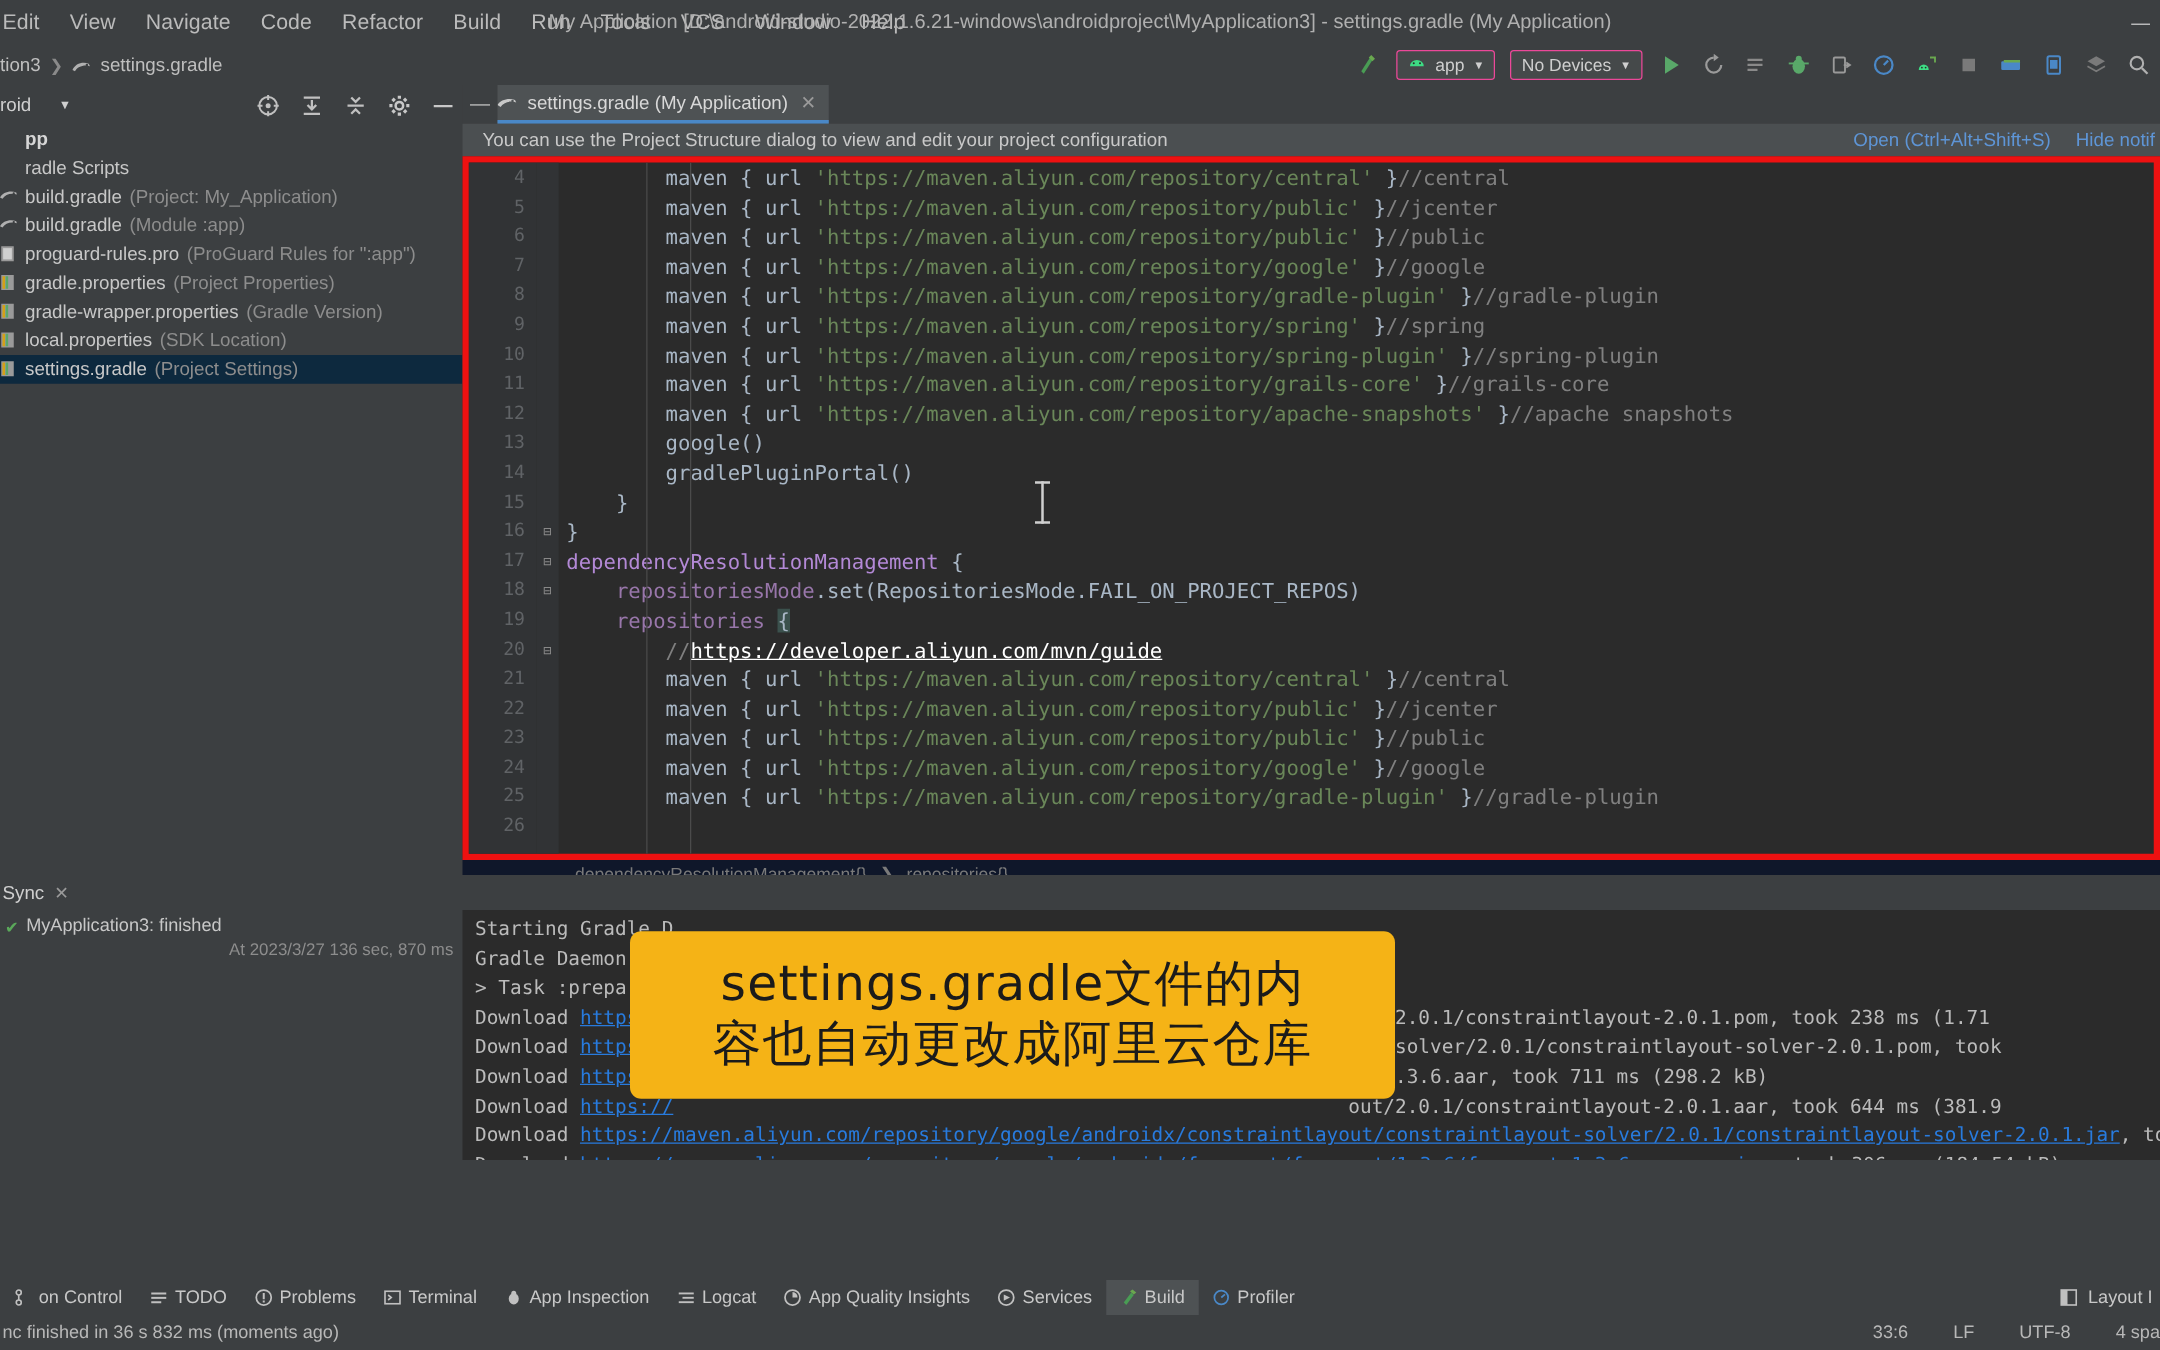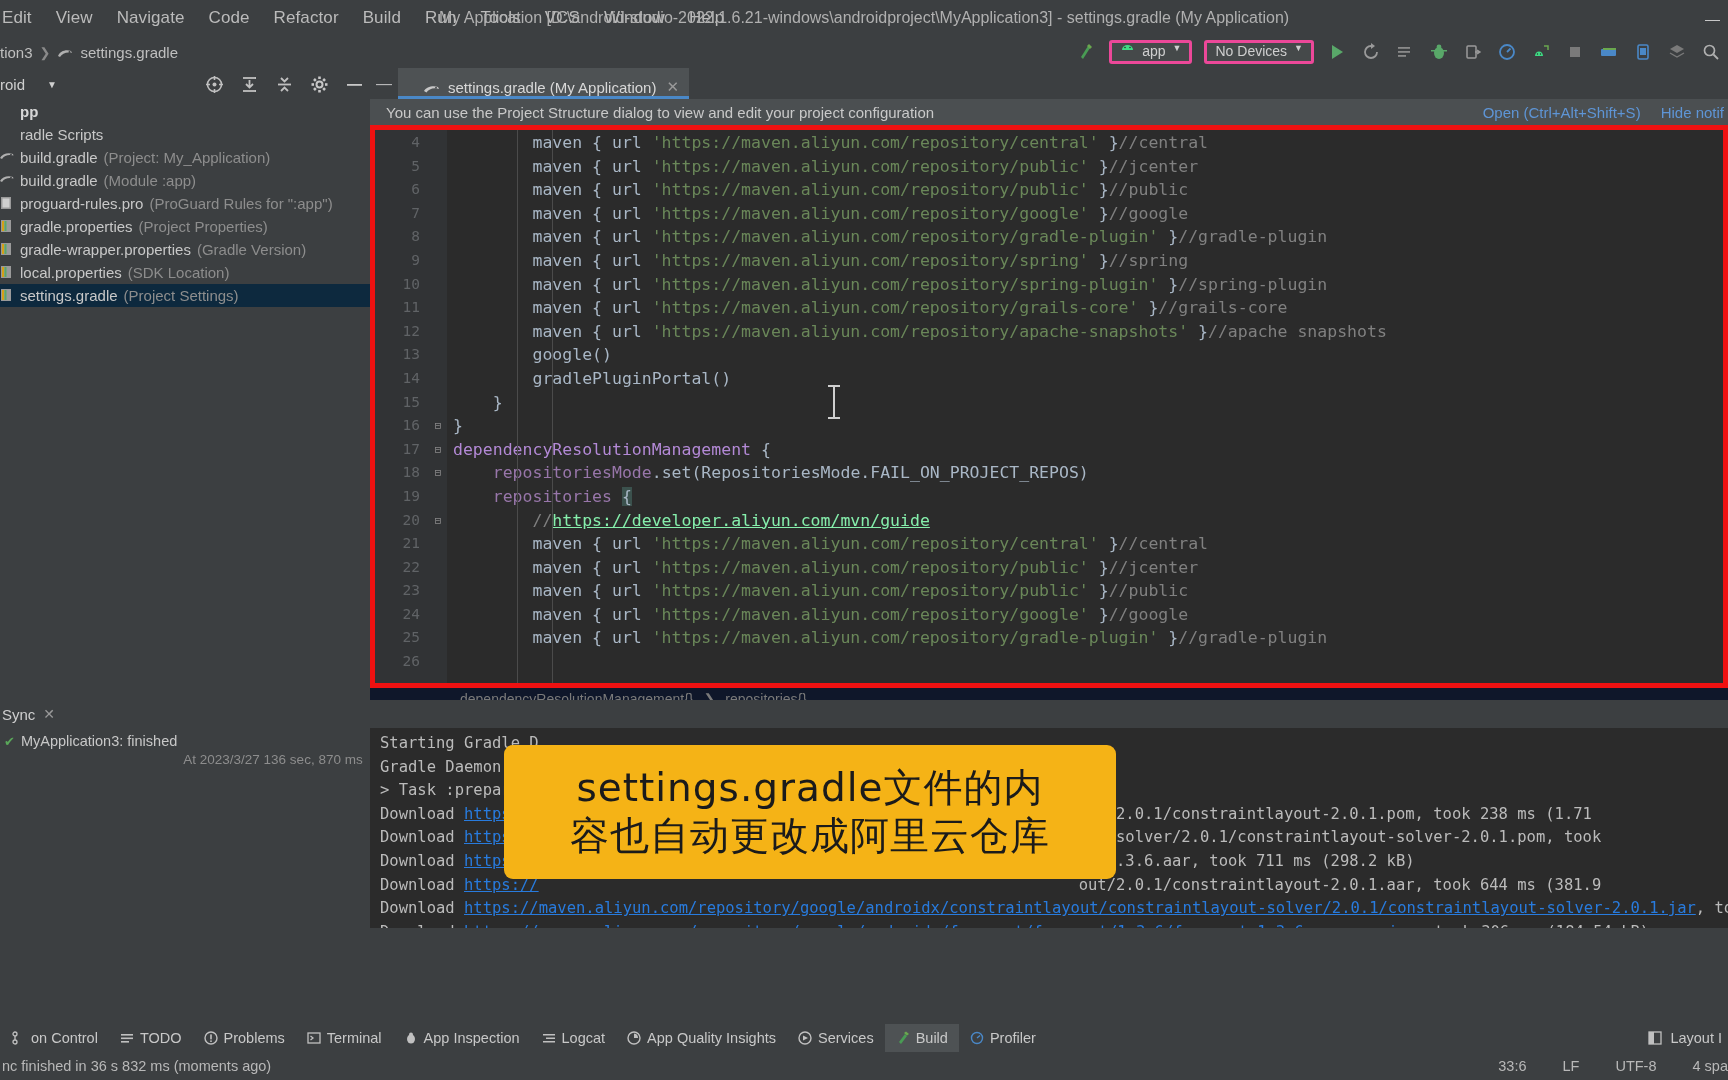--- a/index.html
+++ b/index.html
@@ -39,22 +39,22 @@
   .breadcrumb { display: flex; align-items: center; gap: 7px; color: #bfbfbf; font-size: 15px; padding-left: 0px;}
   .crumb-sep { color: #8a8a8a; font-size: 13px; }
   .gradle-ico {
     display: inline-block; width: 16px; height: 14px; position: relative; top: 2px;
   }
   .toolbar-right {
     position: absolute; right: 0; top: 0; height: 32px; display: flex;
     align-items: center; gap: 12px; padding-right: 6px;
   }
   .combo {
-    height: 24px; border: 3px solid #ec4899; border-radius: 3px; background: #45494a;
-    display: flex; gap: 7px; padding: 0 8px; color: #cfcfcf; font-size: 14px;
+    height: 24px; border: 1px solid #ec4899; border-radius: 3px; background: #45494a;
+    display: flex; align-items: center; gap: 7px; padding: 0 8px; color: #cfcfcf; font-size: 14px;
   }
   .combo .caret { font-size: 9px; color: #cfcfcf; }
   .tb-icon { width: 22px; height: 22px; display: flex; align-items: center; justify-content: center; }
 
   
   .proj-header {
     position: absolute; left: 0; top: 68px; width: 370px; height: 32px;
     display: flex; align-items: center; color: #cfcfcf; font-size: 15px;
   }
   .proj-header .label { padding-left: 0px; }
@@ -71,21 +71,21 @@
   .tree-row.selected { background: #0d293e; }
   .tree-row .dim { color: #8d8d8d; }
   .tree-row.bold { font-weight: bold; color: #d6d6d6; }
   .ficon { width: 14px; height: 15px; flex: 0 0 14px; position: relative; }
 
   
   .editor-area { position: absolute; left: 370px; top: 68px; right: 0; height: 620px; }
   .tabbar { height: 31px; background: #3c3f41; display: flex; align-items: flex-end; }
   .dash-btn { width: 28px; height: 31px; display: flex; align-items: center; justify-content: center; color: #bbb; font-size: 16px;}
   .tab {
-    height: 31px; display: flex; align-items: flex-end; gap: 8px; padding: 0 10px 0 26px;
+    height: 31px; display: flex; align-items: center; gap: 8px; padding: 0 10px 0 0;
     background: #4e5254; color: #d8d8d8; font-size: 15px;
     border-bottom: 3px solid #4a88c7;
   }
   .tab .close { color: #9a9a9a; font-size: 15px; margin-left: 2px;}
 
   
   .notifbar {
     height: 26px; background: #4b4f51; display: flex; align-items: center;
     color: #c9c9c9; font-size: 15px; padding-left: 16px; position: relative;
   }
@@ -104,21 +104,21 @@
   .gutter div { height: 23.6px; line-height: 23.6px; padding-right: 9px; font-size: 14.5px;}
   .foldcol { width: 18px; flex: 0 0 18px; background: #313335; padding-top: 1px; }
   .foldcol div { height: 23.6px; line-height: 23.6px; text-align: center; color: #888; font-size: 11px; }
   .codecol { flex: 1; padding-top: 1px; position: relative; }
   .codecol .line { height: 23.6px; line-height: 23.6px; white-space: pre; color: #a9b7c6; padding-left: 6px;}
   .k-str { color: #6a8759; }
   .k-com { color: #808080; }
   .k-prop { color: #9876aa; }
   .k-purple { color: #b389d6; }
   .k-ident { color: #a9b7c6; }
-  .k-link { color: #86efac; text-decoration: underline; }
+  .k-link { color: #ffffff; text-decoration: underline; }
   .brace-hl { background: #3b514d; }
   .indent-guide {
     position: absolute; top: 0; bottom: 0; width: 1px; background: #4b4b4b;
   }
   .caret-mouse {
     position: absolute; left: 386px; top: 255px; width: 2px; height: 34px; background: #cfcfcf;
   }
   .caret-mouse::before, .caret-mouse::after {
     content: ""; position: absolute; left: -5px; width: 12px; height: 2px; background: #cfcfcf;
   }

